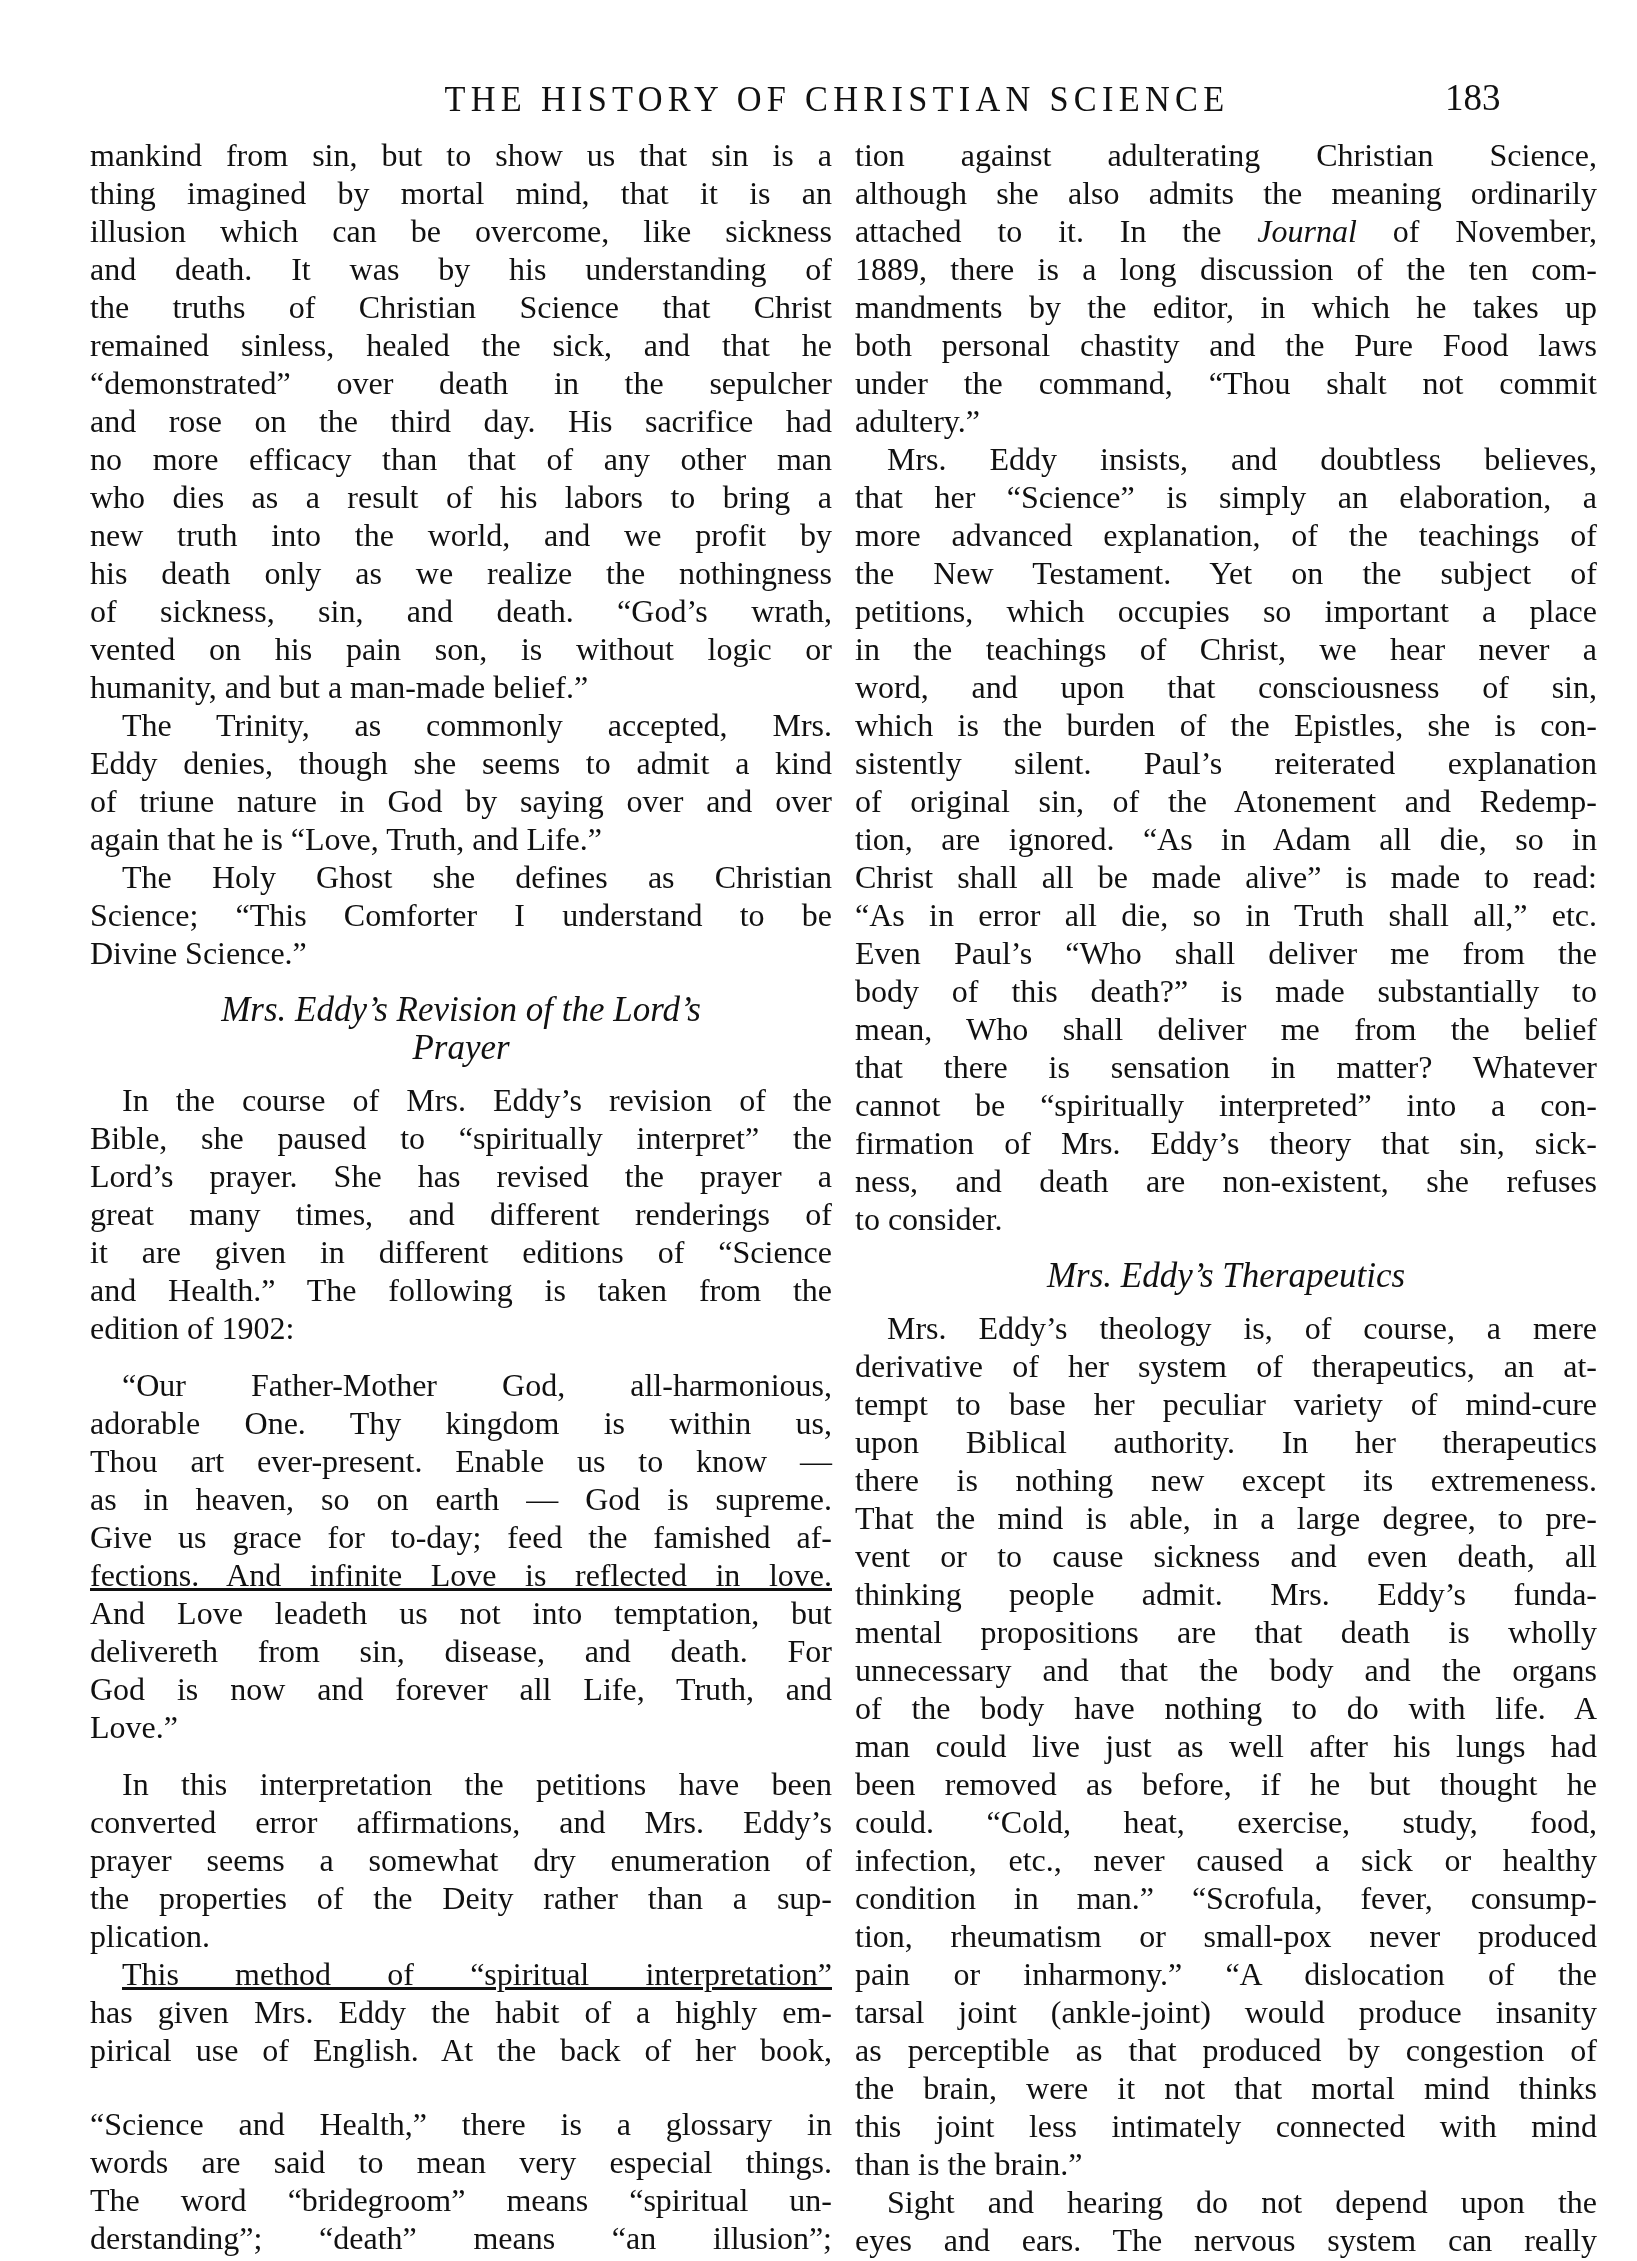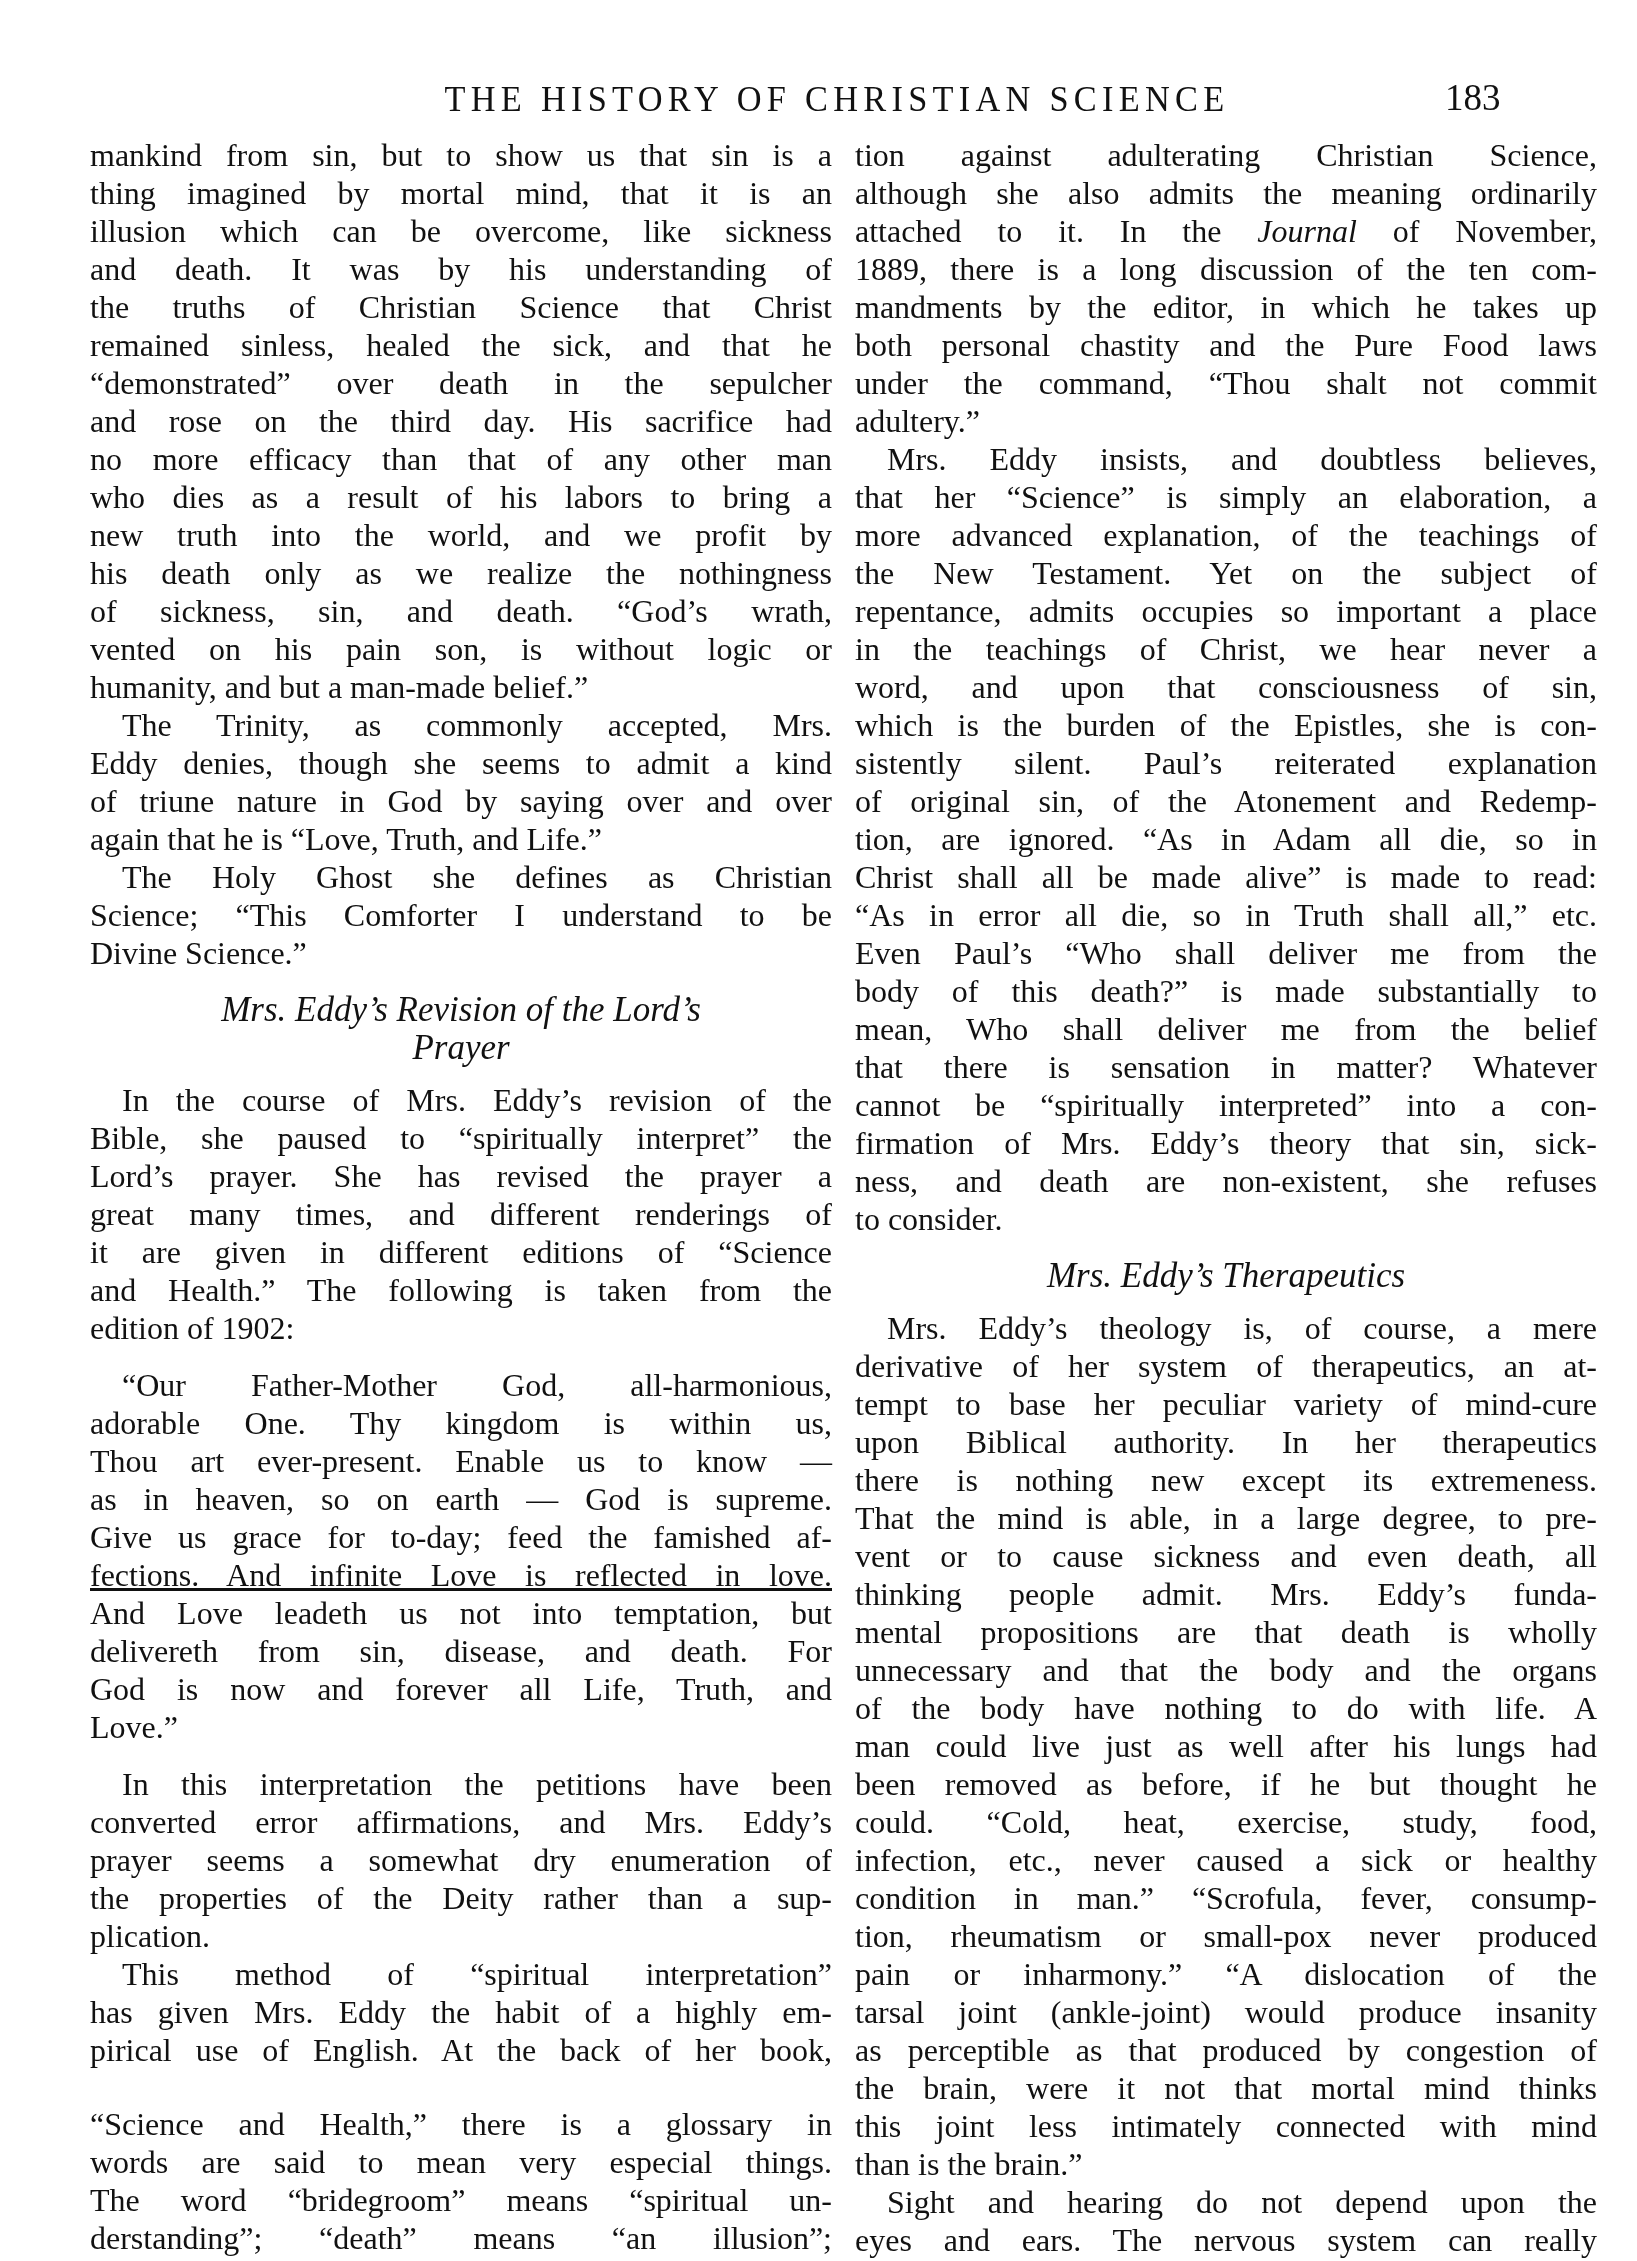--- a/index.html
+++ b/index.html
@@ -86,21 +86,21 @@
   </div>
   <div class="gap-m"></div>
   <div>
     <span class="ln indent" style="white-space: normal;">In this interpretation the petitions have been</span>
     <span class="ln" style="white-space: normal;">converted error affirmations, and Mrs. Eddy’s</span>
     <span class="ln" style="white-space: normal;">prayer seems a somewhat dry enumeration of</span>
     <span class="ln" style="white-space: normal;">the properties of the Deity rather than a sup-</span>
     <span class="ln last" style="white-space: nowrap;">plication.</span>
   </div>
   <div>
-    <span class="ln indent" style="white-space: normal;">This method of “spiritual interpretation”</span>
+    <span class="ln indent" style="white-space: normal; text-decoration: underline;">This method of “spiritual interpretation”</span>
     <span class="ln" style="white-space: normal;">has given Mrs. Eddy the habit of a highly em-</span>
     <span class="ln" style="white-space: normal;">pirical use of English.  At the back of her book,</span>
     <span class="ln" style="white-space: normal; margin-top: 36px;">“Science and Health,” there is a glossary in</span>
     <span class="ln" style="white-space: normal;">words are said to mean very especial things.</span>
     <span class="ln" style="white-space: normal;">The word “bridegroom” means “spiritual un-</span>
     <span class="ln" style="white-space: normal;">derstanding”; “death” means “an illusion”;</span>
 
   </div>
 </div>
 
@@ -113,21 +113,21 @@
     <span class="ln" style="white-space: normal;">mandments by the editor, in which he takes up</span>
     <span class="ln" style="white-space: normal;">both personal chastity and the Pure Food laws</span>
     <span class="ln" style="white-space: normal;">under the command, “Thou shalt not commit</span>
     <span class="ln last" style="white-space: nowrap;">adultery.”</span>
   </div>
   <div>
     <span class="ln indent" style="white-space: normal;">Mrs. Eddy insists, and doubtless believes,</span>
     <span class="ln" style="white-space: normal;">that her “Science” is simply an elaboration, a</span>
     <span class="ln" style="white-space: normal;">more advanced explanation, of the teachings of</span>
     <span class="ln" style="white-space: normal;">the New Testament.  Yet on the subject of</span>
-    <span class="ln" style="white-space: normal;">repentance, admits occupies so important a place</span>
+    <span class="ln" style="white-space: normal;">petitions, which occupies so important a place</span>
     <span class="ln" style="white-space: normal;">in the teachings of Christ, we hear never a</span>
     <span class="ln" style="white-space: normal;">word, and upon that consciousness of sin,</span>
     <span class="ln" style="white-space: normal;">which is the burden of the Epistles, she is con-</span>
     <span class="ln" style="white-space: normal;">sistently silent.  Paul’s reiterated explanation</span>
     <span class="ln" style="white-space: normal;">of original sin, of the Atonement and Redemp-</span>
     <span class="ln" style="white-space: normal;">tion, are ignored.  “As in Adam all die, so in</span>
     <span class="ln" style="white-space: normal;">Christ shall all be made alive” is made to read:</span>
     <span class="ln" style="white-space: normal;">“As in error all die, so in Truth shall all,” etc.</span>
     <span class="ln" style="white-space: normal;">Even Paul’s “Who shall deliver me from the</span>
     <span class="ln" style="white-space: normal;">body of this death?” is made substantially to</span>

